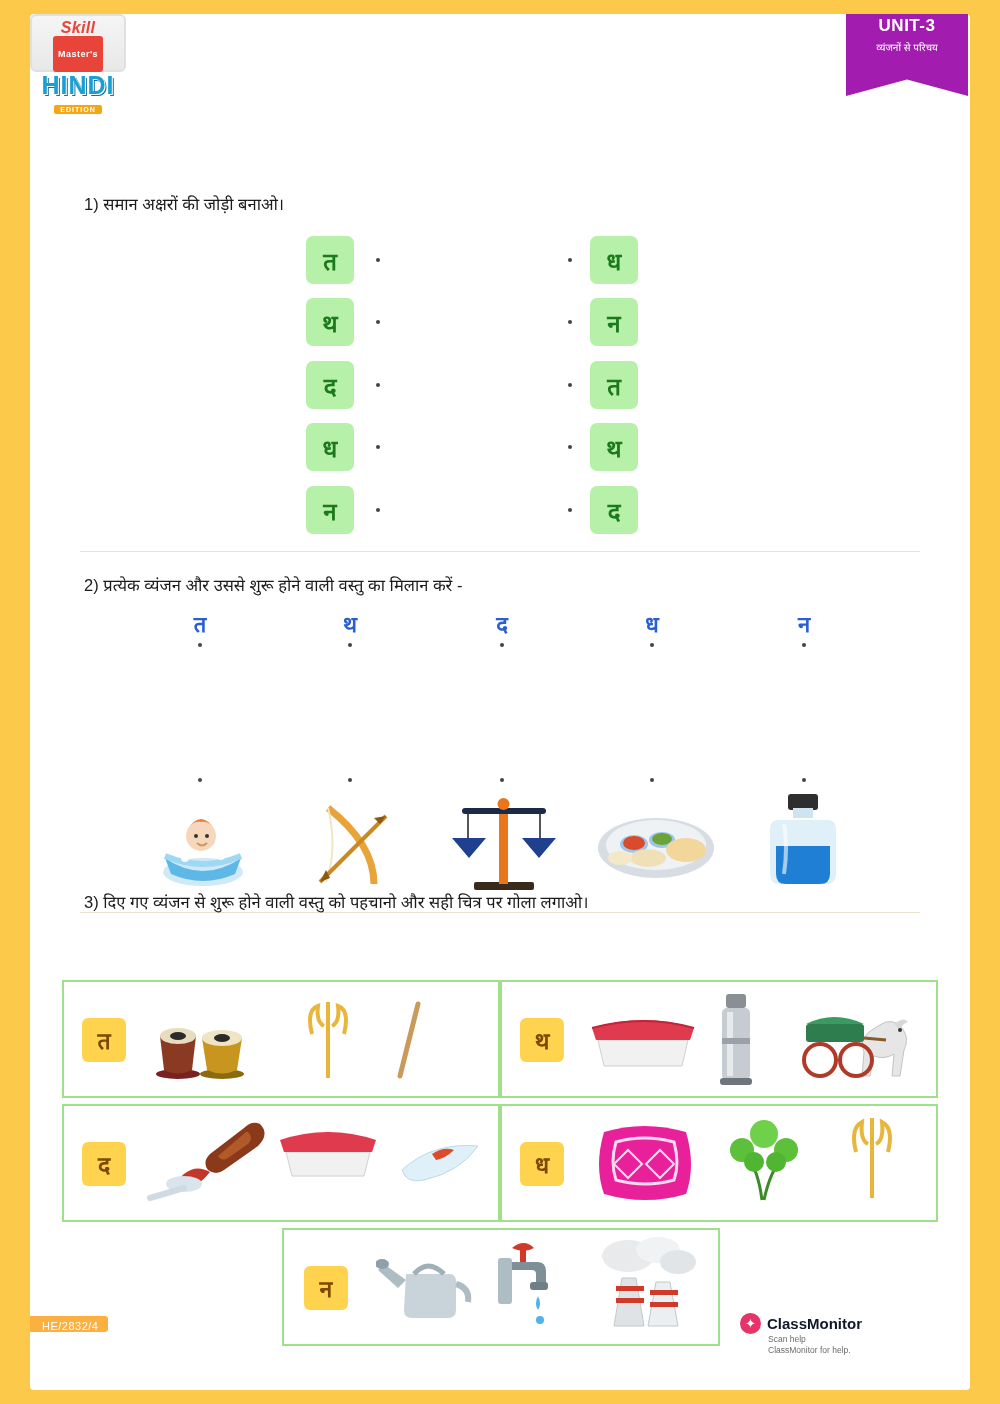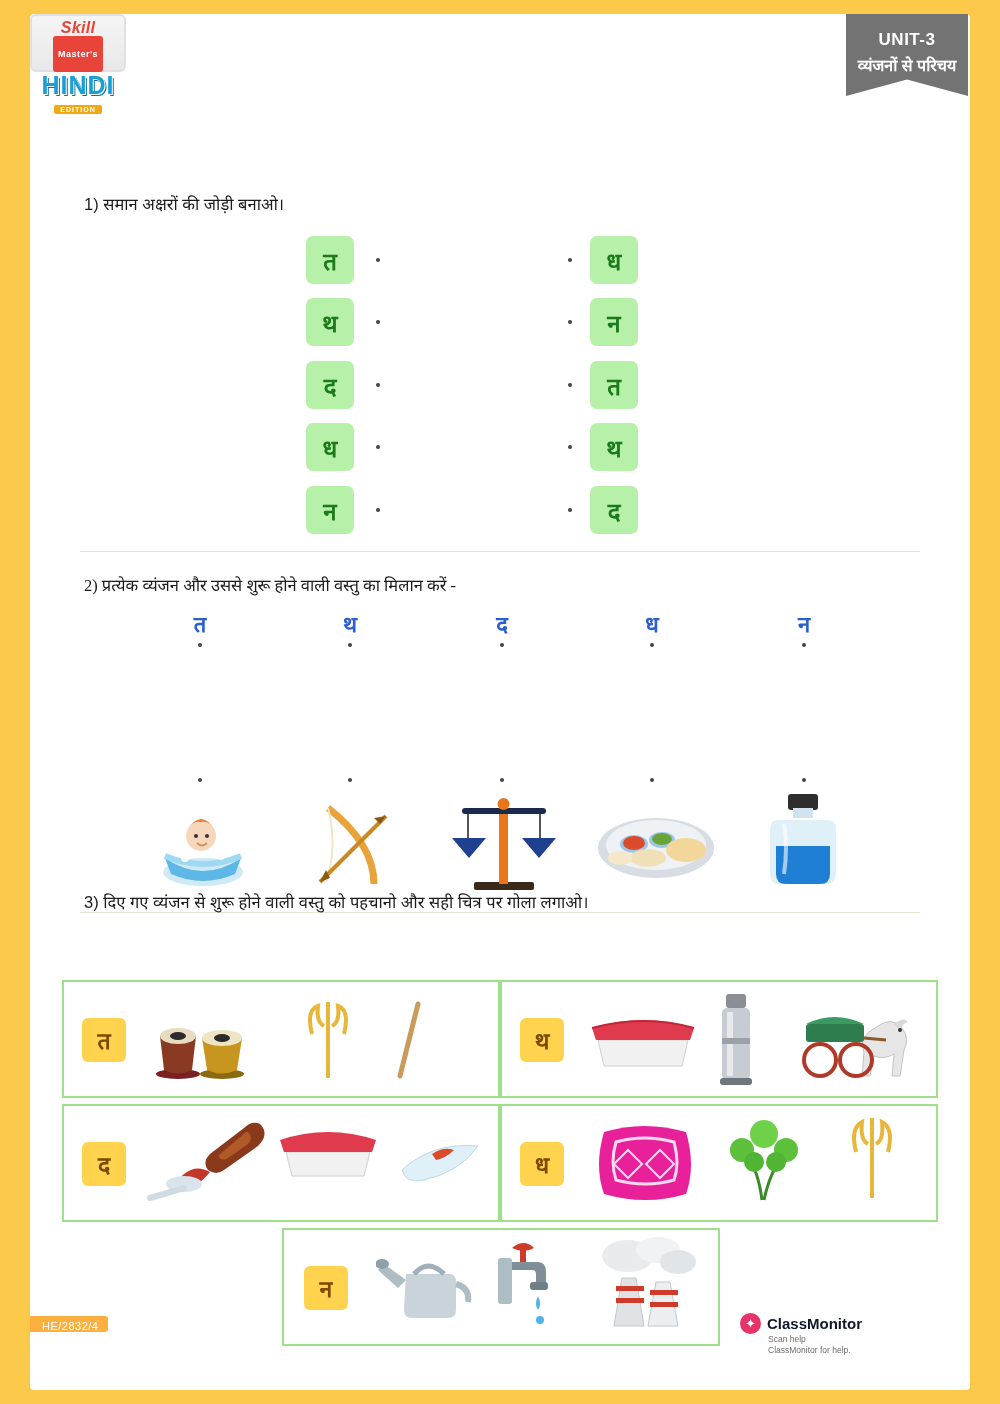--- a/index.html
+++ b/index.html
@@ -50,28 +50,28 @@
   .logo .l4 {
     font-size: 7px; font-weight: bold; color: #ffffff;
     background: #f3a712; display: inline-block;
     padding: 1px 6px; border-radius: 2px; letter-spacing: 1px;
   }
 
   
   .unit-ribbon {
     position: absolute; right: 32px; top: 14px;
     width: 122px; height: 82px;
-    background: #737373;
+    background: #a21caf;
     text-align: center;
     color: #ffffff;
     clip-path: polygon(0 0, 100% 0, 100% 100%, 50% 80%, 0 100%);
-    padding-top: 16px;
+    padding-top: 2px;
   }
   .unit-ribbon .u1 { font-size: 17px; font-weight: bold; letter-spacing: .5px; }
-  .unit-ribbon .u2 { font-size: 16px; font-weight: bold; margin-top: 4px; }
+  .unit-ribbon .u2 { font-size: 10px; font-weight: normal; margin-top: 4px; }
 
   
   .title {
     position: absolute; left: 0; right: 0; top: 50px;
     text-align: center;
     color: #2f6fba;
     font-weight: bold;
     font-size: 26px;
     line-height: 36px;
   }
@@ -196,21 +196,21 @@
   <div class="dot" style="left:568px; top:508px;"></div>
 
   <div class="tile" style="left:590px; top:236px;">ध</div>
   <div class="tile" style="left:590px; top:298px;">न</div>
   <div class="tile" style="left:590px; top:361px;">त</div>
   <div class="tile" style="left:590px; top:423px;">थ</div>
   <div class="tile" style="left:590px; top:486px;">द</div>
 
   <div class="divider" style="top:551px;"></div>
 
-  <div class="q-text" style="left:84px; top:573px;font-family:Liberation Serif, serif;">2) प्रत्येक व्यंजन और उससे शुरू होने वाली वस्तु का मिलान करें -</div>
+  <div class="q-text" style="left:84px; top:573px;">2) प्रत्येक व्यंजन और उससे शुरू होने वाली वस्तु का मिलान करें -</div>
 
   <div class="letter-blue" style="left:180px; top:608px;">त</div>
   <div class="letter-blue" style="left:330px; top:608px;">थ</div>
   <div class="letter-blue" style="left:482px; top:608px;">द</div>
   <div class="letter-blue" style="left:632px; top:608px;">ध</div>
   <div class="letter-blue" style="left:784px; top:608px;">न</div>
 
   <div class="dot" style="left:198px; top:643px;"></div>
   <div class="dot" style="left:348px; top:643px;"></div>
   <div class="dot" style="left:500px; top:643px;"></div>

